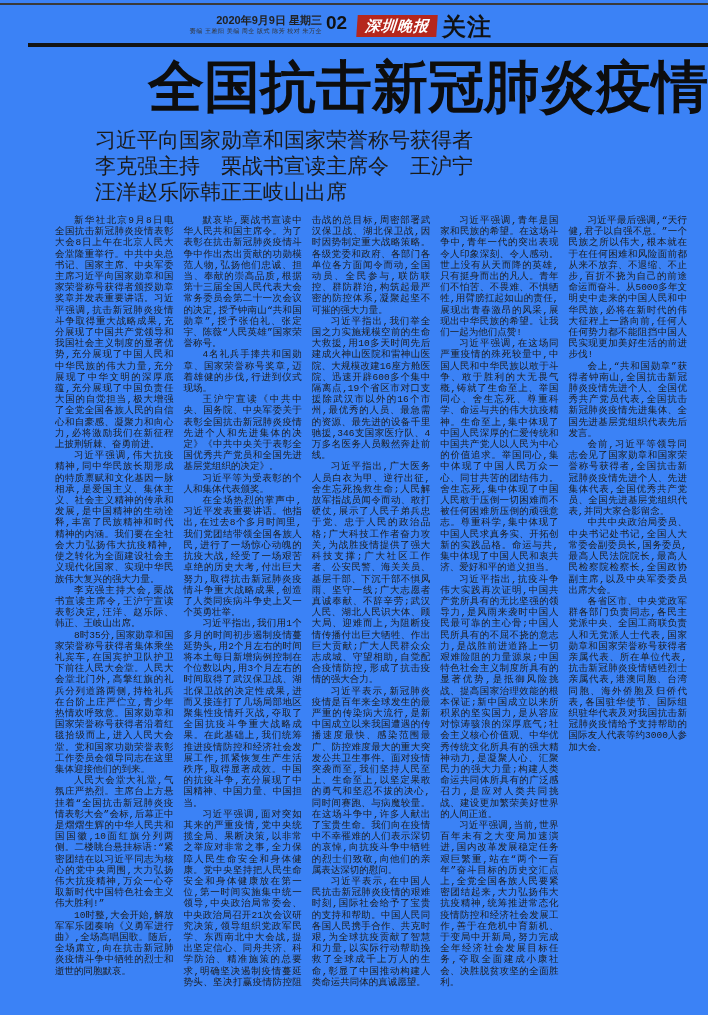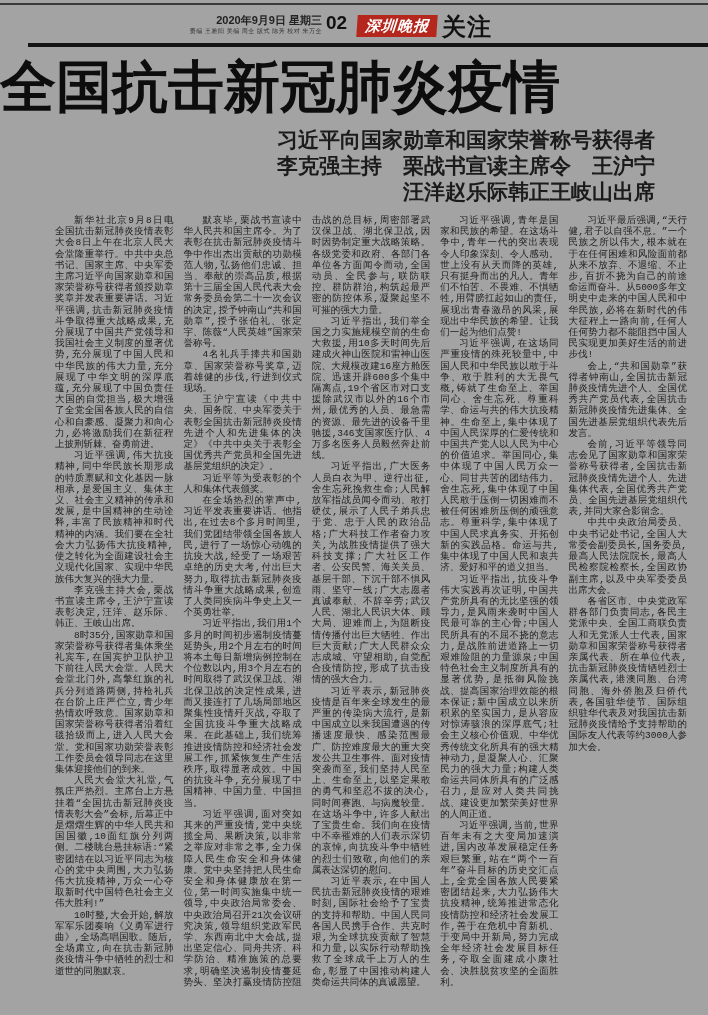--- a/index.html
+++ b/index.html
@@ -1,21 +1,21 @@
 <!DOCTYPE html>
 <html><head>
 <meta charset="utf-8">
 <style>
   html, body { margin: 0; padding: 0; background: #e8e8e8; }
   .page {
     position: relative;
     width: 708px;
     height: 1015px;
     margin: 0 auto;
-    background: #a3a3a3;
+    background: #3b82f6;
     overflow: hidden;
     font-family: "Liberation Sans", sans-serif;
     color: #1c1c1c;
   }
   .top-hairline {
     position: absolute;
     left: 0; top: 3px;
     width: 708px; height: 2px;
     background: #3a3a3a;
   }
@@ -76,34 +76,34 @@
     top: 43px; left: 28px;
     width: 680px; height: 4px;
     background: #141414;
   }
   
   .headline {
     position: absolute;
     top: 50px; left: 0;
     width: 708px;
     margin: 0;
-    text-align: left;
+    text-align: right;
     font-size: 56px;
     font-weight: 900;
     color: #0d0d0d;
     letter-spacing: 0px;
     white-space: nowrap;
   }
   .subheadline {
     position: absolute;
     top: 127px; right: 53px;
     width: 560px;
-    text-align: right;
+    text-align: left;
     font-size: 21px;
-    font-weight: 700;
+    font-weight: 400;
     color: #1b1b1b;
     line-height: 26px;
     white-space: nowrap;
   }
   
   .article {
     position: absolute;
     top: 215px; left: 55px;
     width: 632px; height: 782px;
     column-count: 5;

